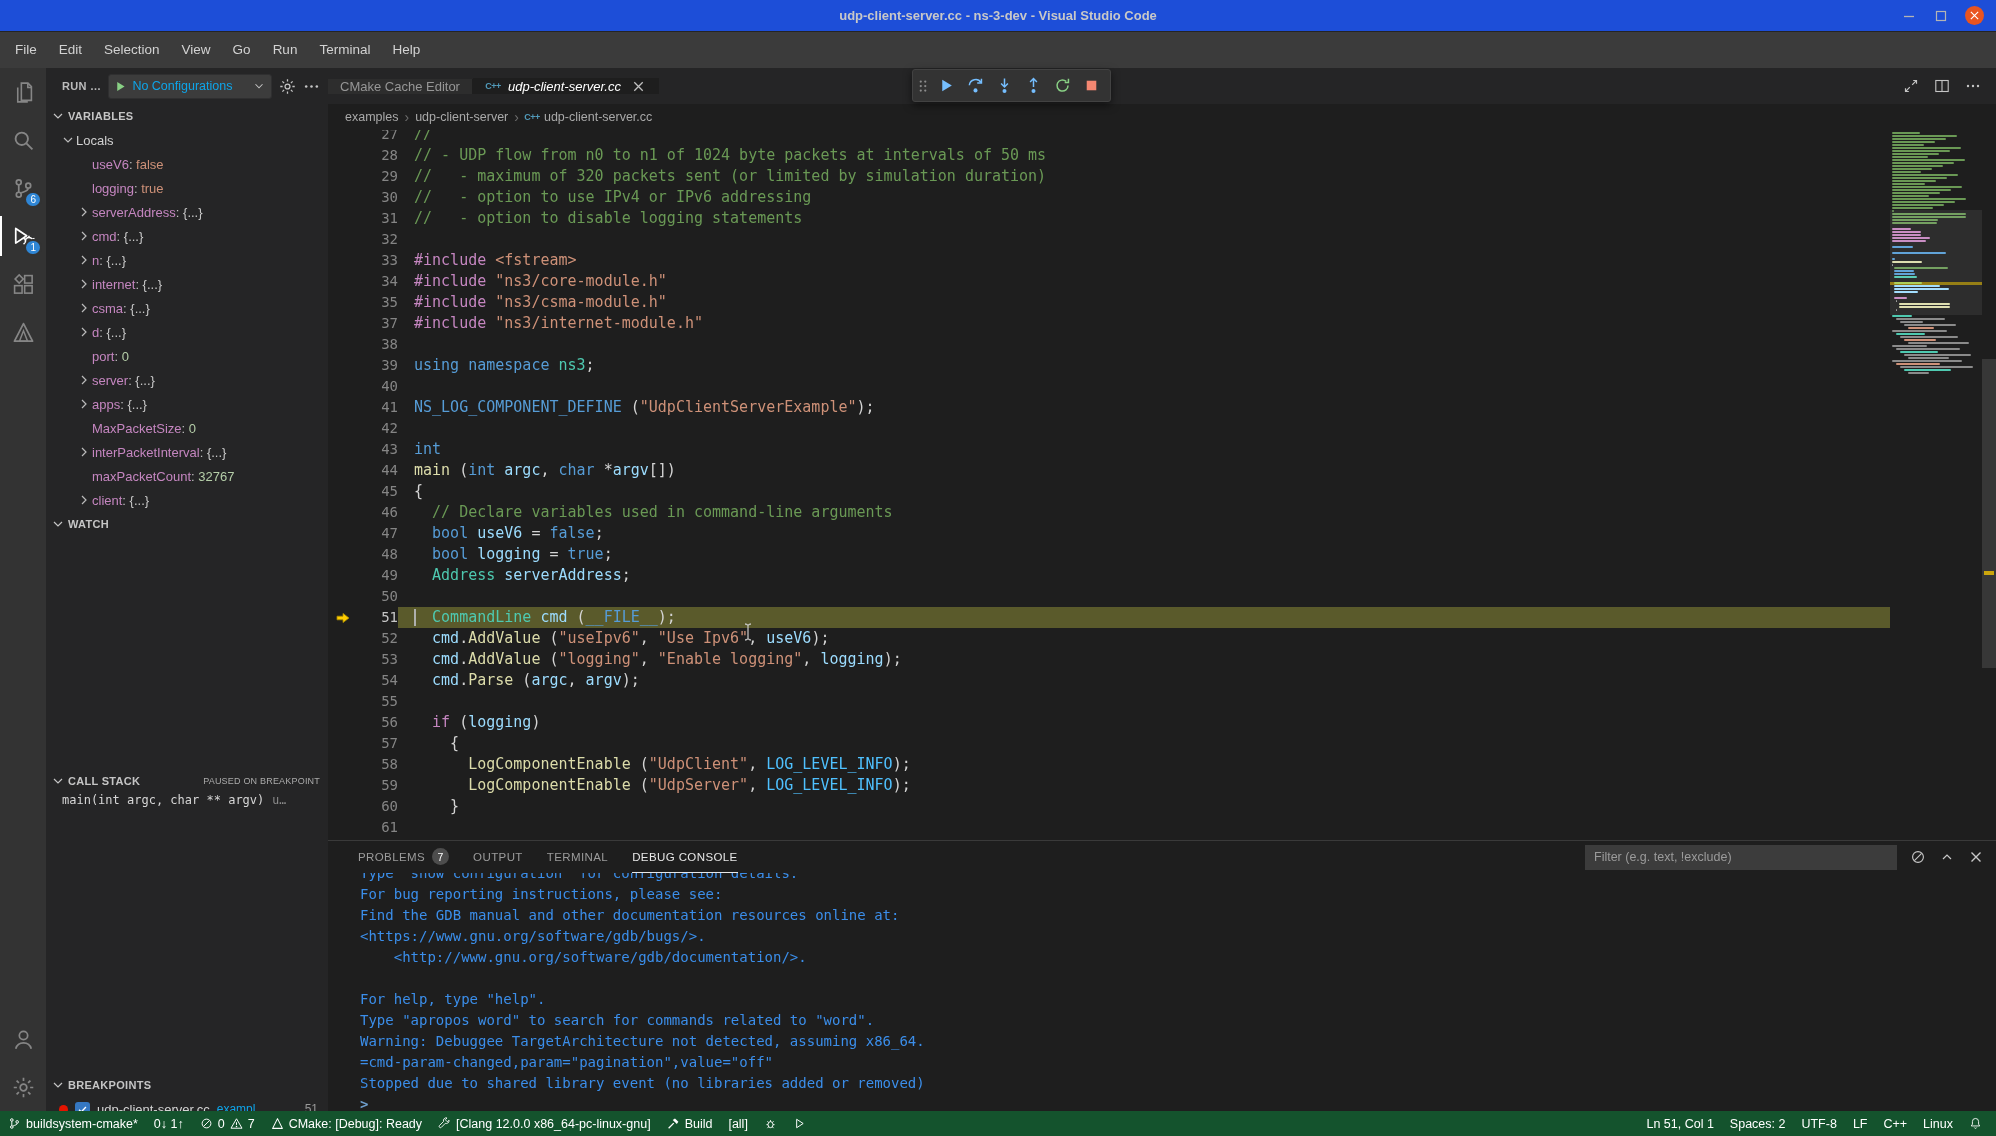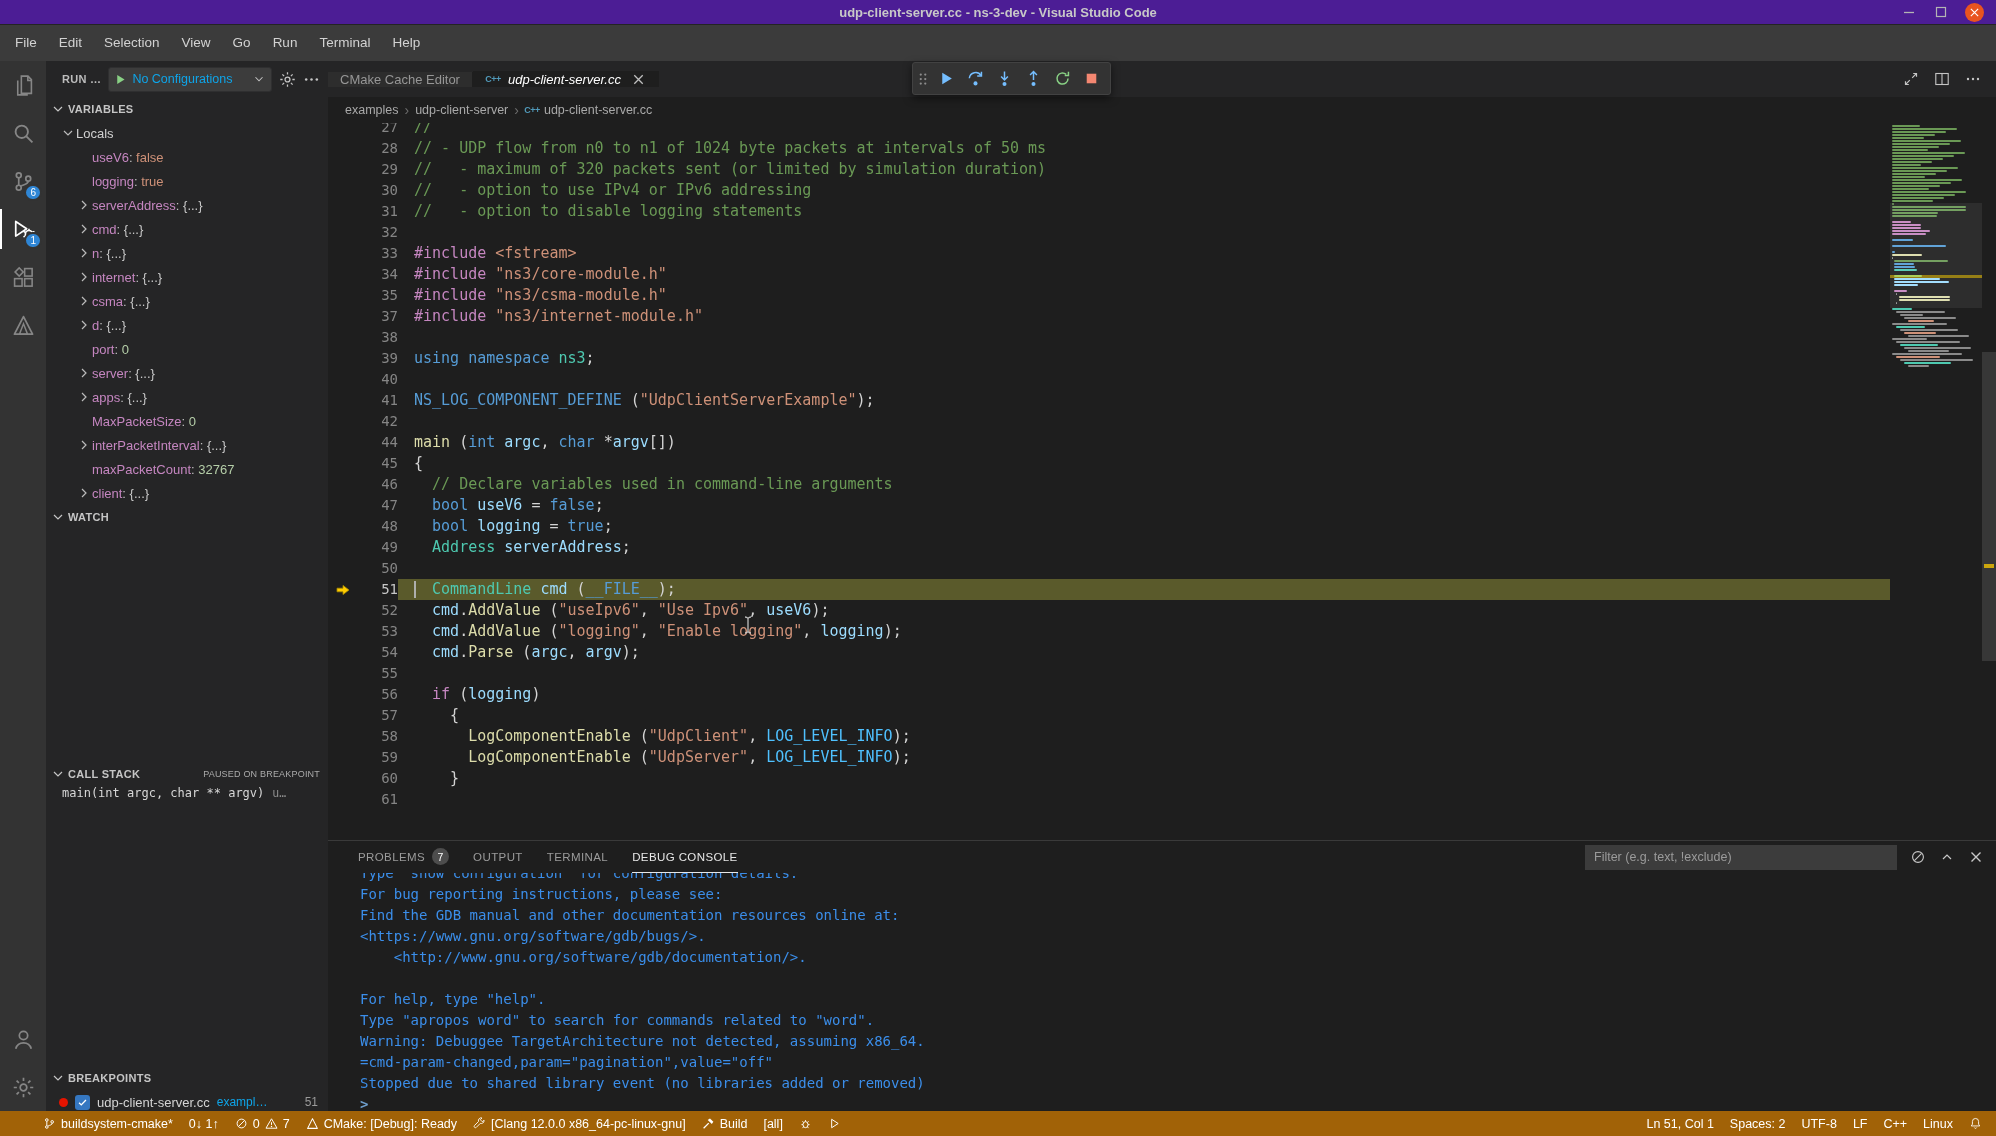--- a/index.html
+++ b/index.html
@@ -5,21 +5,21 @@
   * { box-sizing: border-box; margin: 0; padding: 0; }
   html,body { width:1996px; height:1136px; overflow:hidden; }
   body { background:#1e1e1e; font-family:"Liberation Sans",sans-serif; color:#cccccc; font-size:13px; }
   .app { width:100%; height:100%; display:flex; flex-direction:column; }
 
   .icon { display:inline-flex; align-items:center; justify-content:center; width:16px; height:16px; flex:none; }
   .icon svg { width:100%; height:100%; display:block; }
   .cppmark { color:#519aba; font-size:9px; font-weight:bold; letter-spacing:-0.5px; white-space:nowrap; }
 
   
-  .titlebar { height:25px; background:#4c1d95; position:relative; display:flex; align-items:center; justify-content:center; flex:none; border-bottom:1px solid #242424; }
+  .titlebar { height:32px; background:#1d4ed8; position:relative; display:flex; align-items:center; justify-content:center; flex:none; border-bottom:1px solid #242424; }
   .titlebar .title { font-size:13px; font-weight:bold; color:#c8c8c8; }
   .window-controls { position:absolute; right:12px; top:0; height:100%; display:flex; align-items:center; gap:16px; }
   .wc { width:16px; height:16px; color:#b4b4b4; }
   .wc-close { width:19px; height:19px; border-radius:50%; background:#e95420; color:#ffffff; padding:3px; }
 
   
   .menubar { height:36px; background:#3b3b3b; display:flex; align-items:center; flex:none; padding-left:4px; }
   .menu-item { padding:0 11px; line-height:36px; font-size:13.5px; color:#d2d2d2; cursor:default; }
 
   
@@ -591,20 +591,21 @@
               <div class="code-line"><span class="glyph"></span><span class="lnum">32</span><span class="ltext"></span></div>
               <div class="code-line"><span class="glyph"></span><span class="lnum">33</span><span class="ltext"><span style="color:#C586C0">#include </span><span style="color:#CE9178">&lt;fstream&gt;</span></span></div>
               <div class="code-line"><span class="glyph"></span><span class="lnum">34</span><span class="ltext"><span style="color:#C586C0">#include </span><span style="color:#CE9178">"ns3/core-module.h"</span></span></div>
               <div class="code-line"><span class="glyph"></span><span class="lnum">35</span><span class="ltext"><span style="color:#C586C0">#include </span><span style="color:#CE9178">"ns3/csma-module.h"</span></span></div>
               <div class="code-line"><span class="glyph"></span><span class="lnum">37</span><span class="ltext"><span style="color:#C586C0">#include </span><span style="color:#CE9178">"ns3/internet-module.h"</span></span></div>
               <div class="code-line"><span class="glyph"></span><span class="lnum">38</span><span class="ltext"></span></div>
               <div class="code-line"><span class="glyph"></span><span class="lnum">39</span><span class="ltext"><span style="color:#569CD6">using</span><span style="color:#D4D4D4"> </span><span style="color:#569CD6">namespace</span><span style="color:#D4D4D4"> </span><span style="color:#4EC9B0">ns3</span><span style="color:#D4D4D4">;</span></span></div>
               <div class="code-line"><span class="glyph"></span><span class="lnum">40</span><span class="ltext"></span></div>
               <div class="code-line"><span class="glyph"></span><span class="lnum">41</span><span class="ltext"><span style="color:#569CD6">NS_LOG_COMPONENT_DEFINE</span><span style="color:#D4D4D4"> (</span><span style="color:#CE9178">"UdpClientServerExample"</span><span style="color:#D4D4D4">);</span></span></div>
               <div class="code-line"><span class="glyph"></span><span class="lnum">42</span><span class="ltext"></span></div>
+              <div class="code-line"><span class="glyph"></span><span class="lnum">43</span><span class="ltext"><span style="color:#569CD6">int</span></span></div>
               <div class="code-line"><span class="glyph"></span><span class="lnum">44</span><span class="ltext"><span style="color:#DCDCAA">main</span><span style="color:#D4D4D4"> (</span><span style="color:#569CD6">int</span><span style="color:#D4D4D4"> </span><span style="color:#9CDCFE">argc</span><span style="color:#D4D4D4">, </span><span style="color:#569CD6">char</span><span style="color:#D4D4D4"> *</span><span style="color:#9CDCFE">argv</span><span style="color:#D4D4D4">[])</span></span></div>
               <div class="code-line"><span class="glyph"></span><span class="lnum">45</span><span class="ltext"><span style="color:#D4D4D4">{</span></span></div>
               <div class="code-line"><span class="glyph"></span><span class="lnum">46</span><span class="ltext"><span style="color:#6A9955">  // Declare variables used in command-line arguments</span></span></div>
               <div class="code-line"><span class="glyph"></span><span class="lnum">47</span><span class="ltext"><span style="color:#D4D4D4">  </span><span style="color:#569CD6">bool</span><span style="color:#D4D4D4"> </span><span style="color:#9CDCFE">useV6</span><span style="color:#D4D4D4"> = </span><span style="color:#569CD6">false</span><span style="color:#D4D4D4">;</span></span></div>
               <div class="code-line"><span class="glyph"></span><span class="lnum">48</span><span class="ltext"><span style="color:#D4D4D4">  </span><span style="color:#569CD6">bool</span><span style="color:#D4D4D4"> </span><span style="color:#9CDCFE">logging</span><span style="color:#D4D4D4"> = </span><span style="color:#569CD6">true</span><span style="color:#D4D4D4">;</span></span></div>
               <div class="code-line"><span class="glyph"></span><span class="lnum">49</span><span class="ltext"><span style="color:#D4D4D4">  </span><span style="color:#4EC9B0">Address</span><span style="color:#D4D4D4"> </span><span style="color:#9CDCFE">serverAddress</span><span style="color:#D4D4D4">;</span></span></div>
               <div class="code-line"><span class="glyph"></span><span class="lnum">50</span><span class="ltext"></span></div>
               <div class="code-line current"><span class="glyph"><svg viewBox="0 0 16 16">
                     <path d="M2 6.2h6V3.4L14 8l-6 4.6V9.8H2z" fill="#ffcc00" stroke="#a88c00" stroke-width=".8"></path>
                   </svg></span><span class="lnum">51</span><span class="ltext"><span class="caret"></span><span style="color:#D4D4D4">  </span><span style="color:#4EC9B0">CommandLine</span><span style="color:#D4D4D4"> </span><span style="color:#9CDCFE">cmd</span><span style="color:#D4D4D4"> (</span><span style="color:#569CD6">__FILE__</span><span style="color:#D4D4D4">);</span></span></div>
@@ -773,21 +774,21 @@
             </div>
           <div class="console-prompt">
             <span>&gt;</span>
           </div>
         </div>
       </div>
     </div>
 
   </div>
 
-  <div class="statusbar" style="background: #a16207; padding-left: 35px;">
+  <div class="statusbar" style="background: #14532d;">
     <div class="sb-group">
         <div class="sb-item">
           <span class="icon sbi">
             <svg viewBox="0 0 16 16">
               <circle cx="4.7" cy="3.7" r="1.6" fill="none" stroke="currentColor" stroke-width="1.2"></circle>
               <circle cx="4.7" cy="12.3" r="1.6" fill="none" stroke="currentColor" stroke-width="1.2"></circle>
               <circle cx="11.3" cy="6" r="1.6" fill="none" stroke="currentColor" stroke-width="1.2"></circle>
               <path d="M4.7 5.3v5.4M11.3 7.6c0 2.2-2.9 2.4-4.9 3.3" fill="none" stroke="currentColor" stroke-width="1.2"></path>
             </svg>
           </span>

